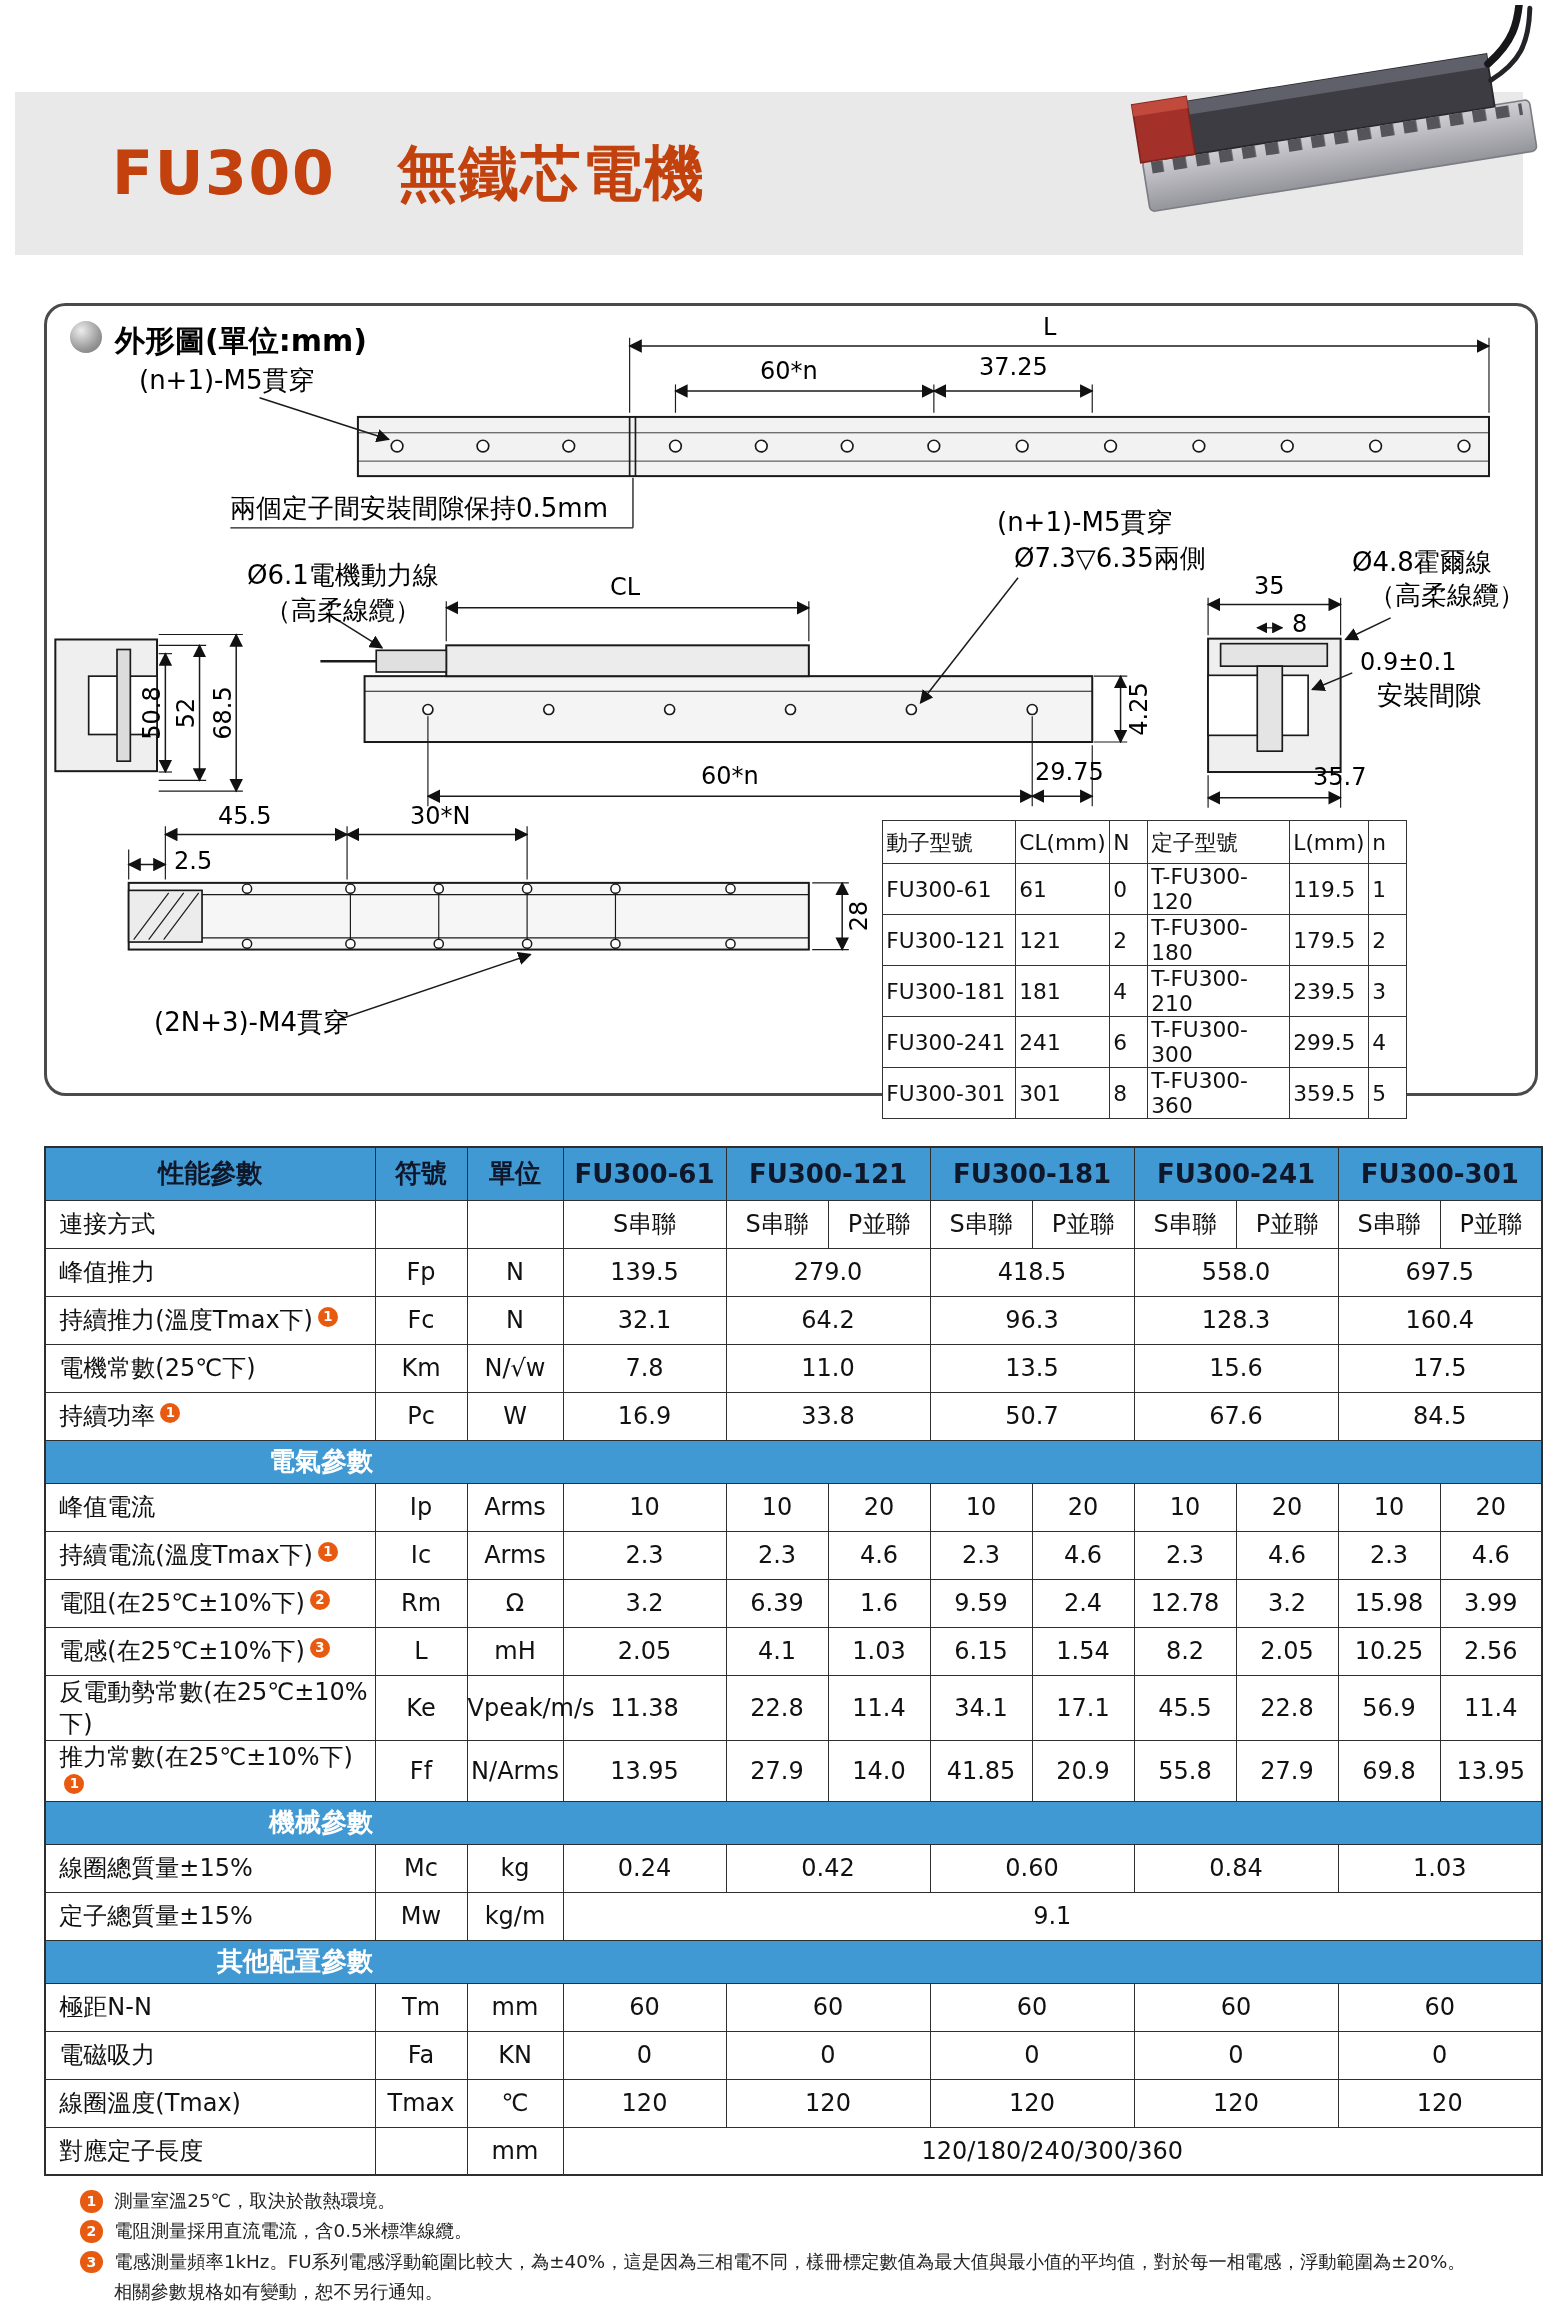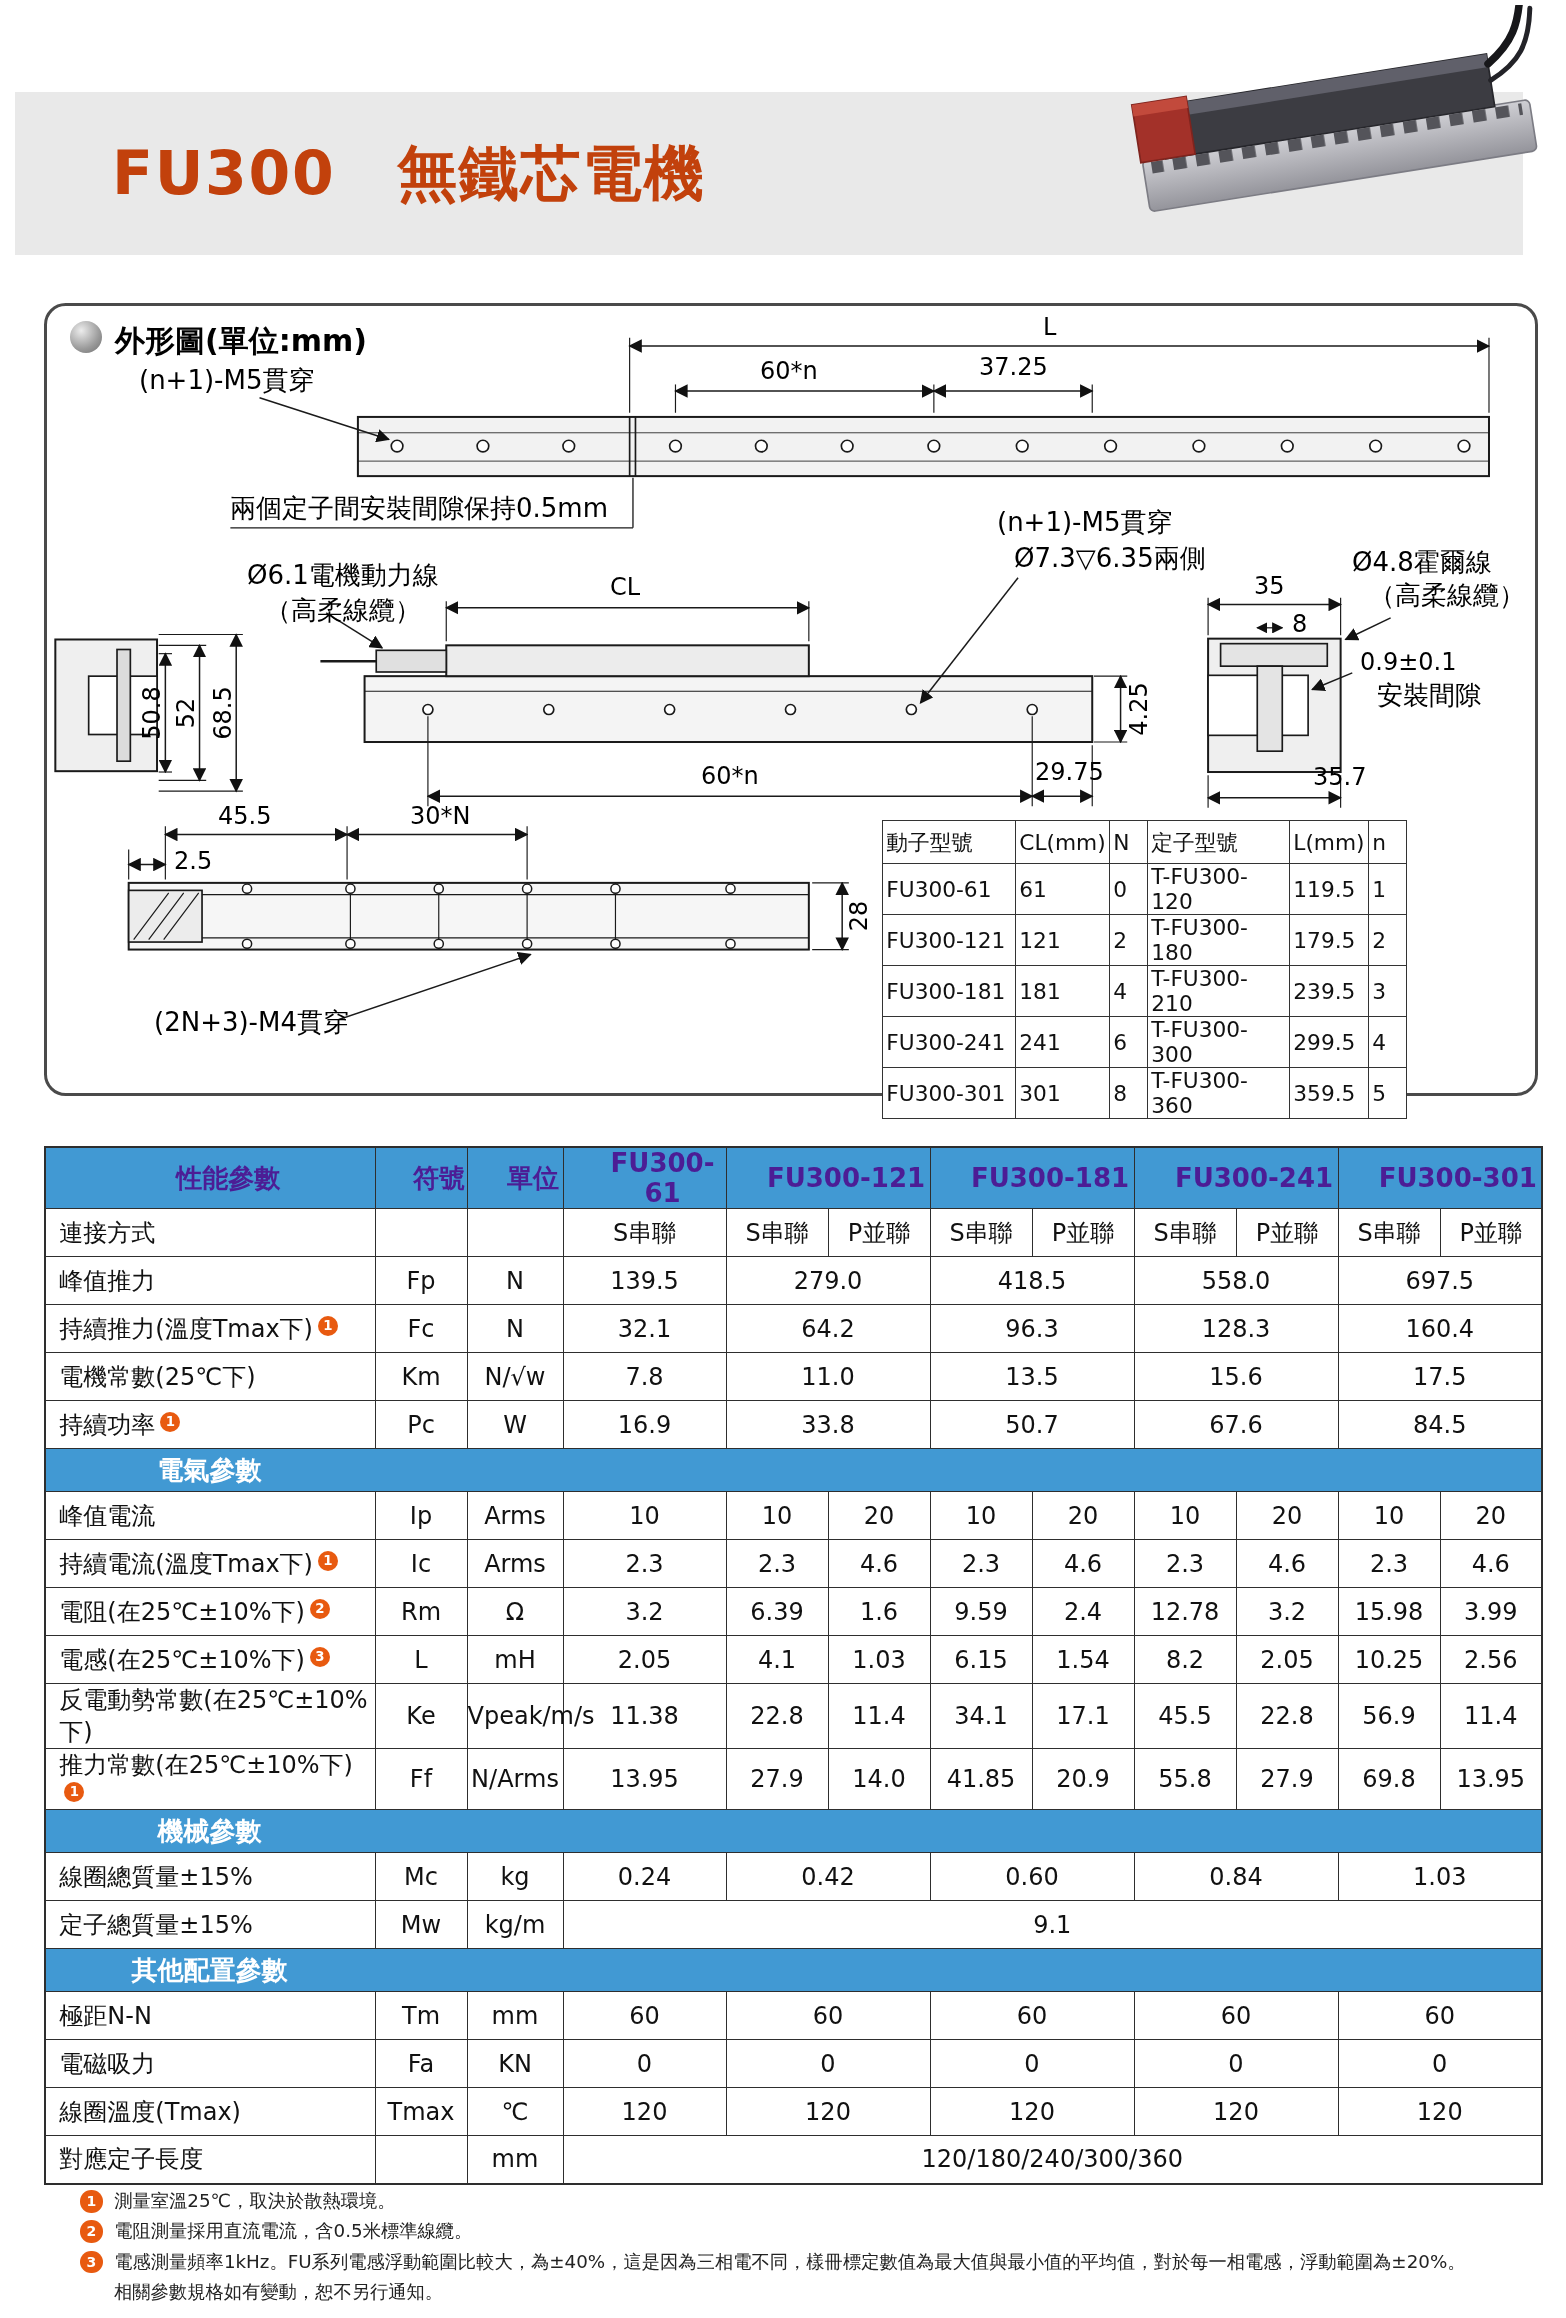--- a/index.html
+++ b/index.html
@@ -27,24 +27,24 @@
   .mini-table th,.mini-table td{border:1.7px solid #333;font-weight:normal;text-align:left;
     padding:0 3.3px;height:42px;box-sizing:border-box;}
   .mini-table th{height:43px;}
   .mc0{width:133px}.mc1{width:80px}.mc2{width:38px}.mc3{width:142px}.mc4{width:72px}.mc5{width:38px}
 
   
   .spec-wrap{position:absolute;left:44px;top:1146px;width:1494px;}
   table.spec{border-collapse:collapse;width:1494px;table-layout:fixed;font-size:24px;color:#111;
     border:2.5px solid #2e2e2e;}
   .spec th,.spec td{border:1.7px solid #2e2e2e;text-align:center;padding:0;height:48px;box-sizing:border-box;}
-  .spec thead th{background:#4199d3;color:#4c1d95;font-size:26px;font-weight:bold;height:53px;padding-left:36px;}
+  .spec thead th{background:#4199d3;color:#0f172a;font-size:26px;font-weight:bold;height:53px;}
   .spec td.lbl{text-align:left;padding-left:13.3px;}
   .spec tr.section td{background:#4199d3;color:#fff;font-weight:bold;font-size:26px;height:43px;text-align:left;}
-  .sec-label{display:inline-block;width:327px;text-align:center;}
+  .sec-label{display:inline-block;width:327px;text-align:right;}
   .supb{display:inline-block;width:20px;height:20px;border-radius:50%;background:#e85a10;color:#fff;
     font-size:13.3px;line-height:20px;text-align:center;vertical-align:6.7px;margin-left:5px;font-weight:bold;}
 
   
   .notes{position:absolute;left:80px;top:2190px;width:1434px;}
   .note-row{display:flex;gap:11.7px;align-items:flex-start;font-size:18.3px;color:#222;margin-bottom:7.5px;line-height:1.25;}
   .nbadge{flex:0 0 auto;display:inline-block;width:22.5px;height:22.5px;border-radius:50%;background:#e85a10;
     color:#fff;font-size:14px;line-height:22.5px;text-align:center;font-weight:bold;}
   .note-indent{margin-left:34px;}
 </style>

